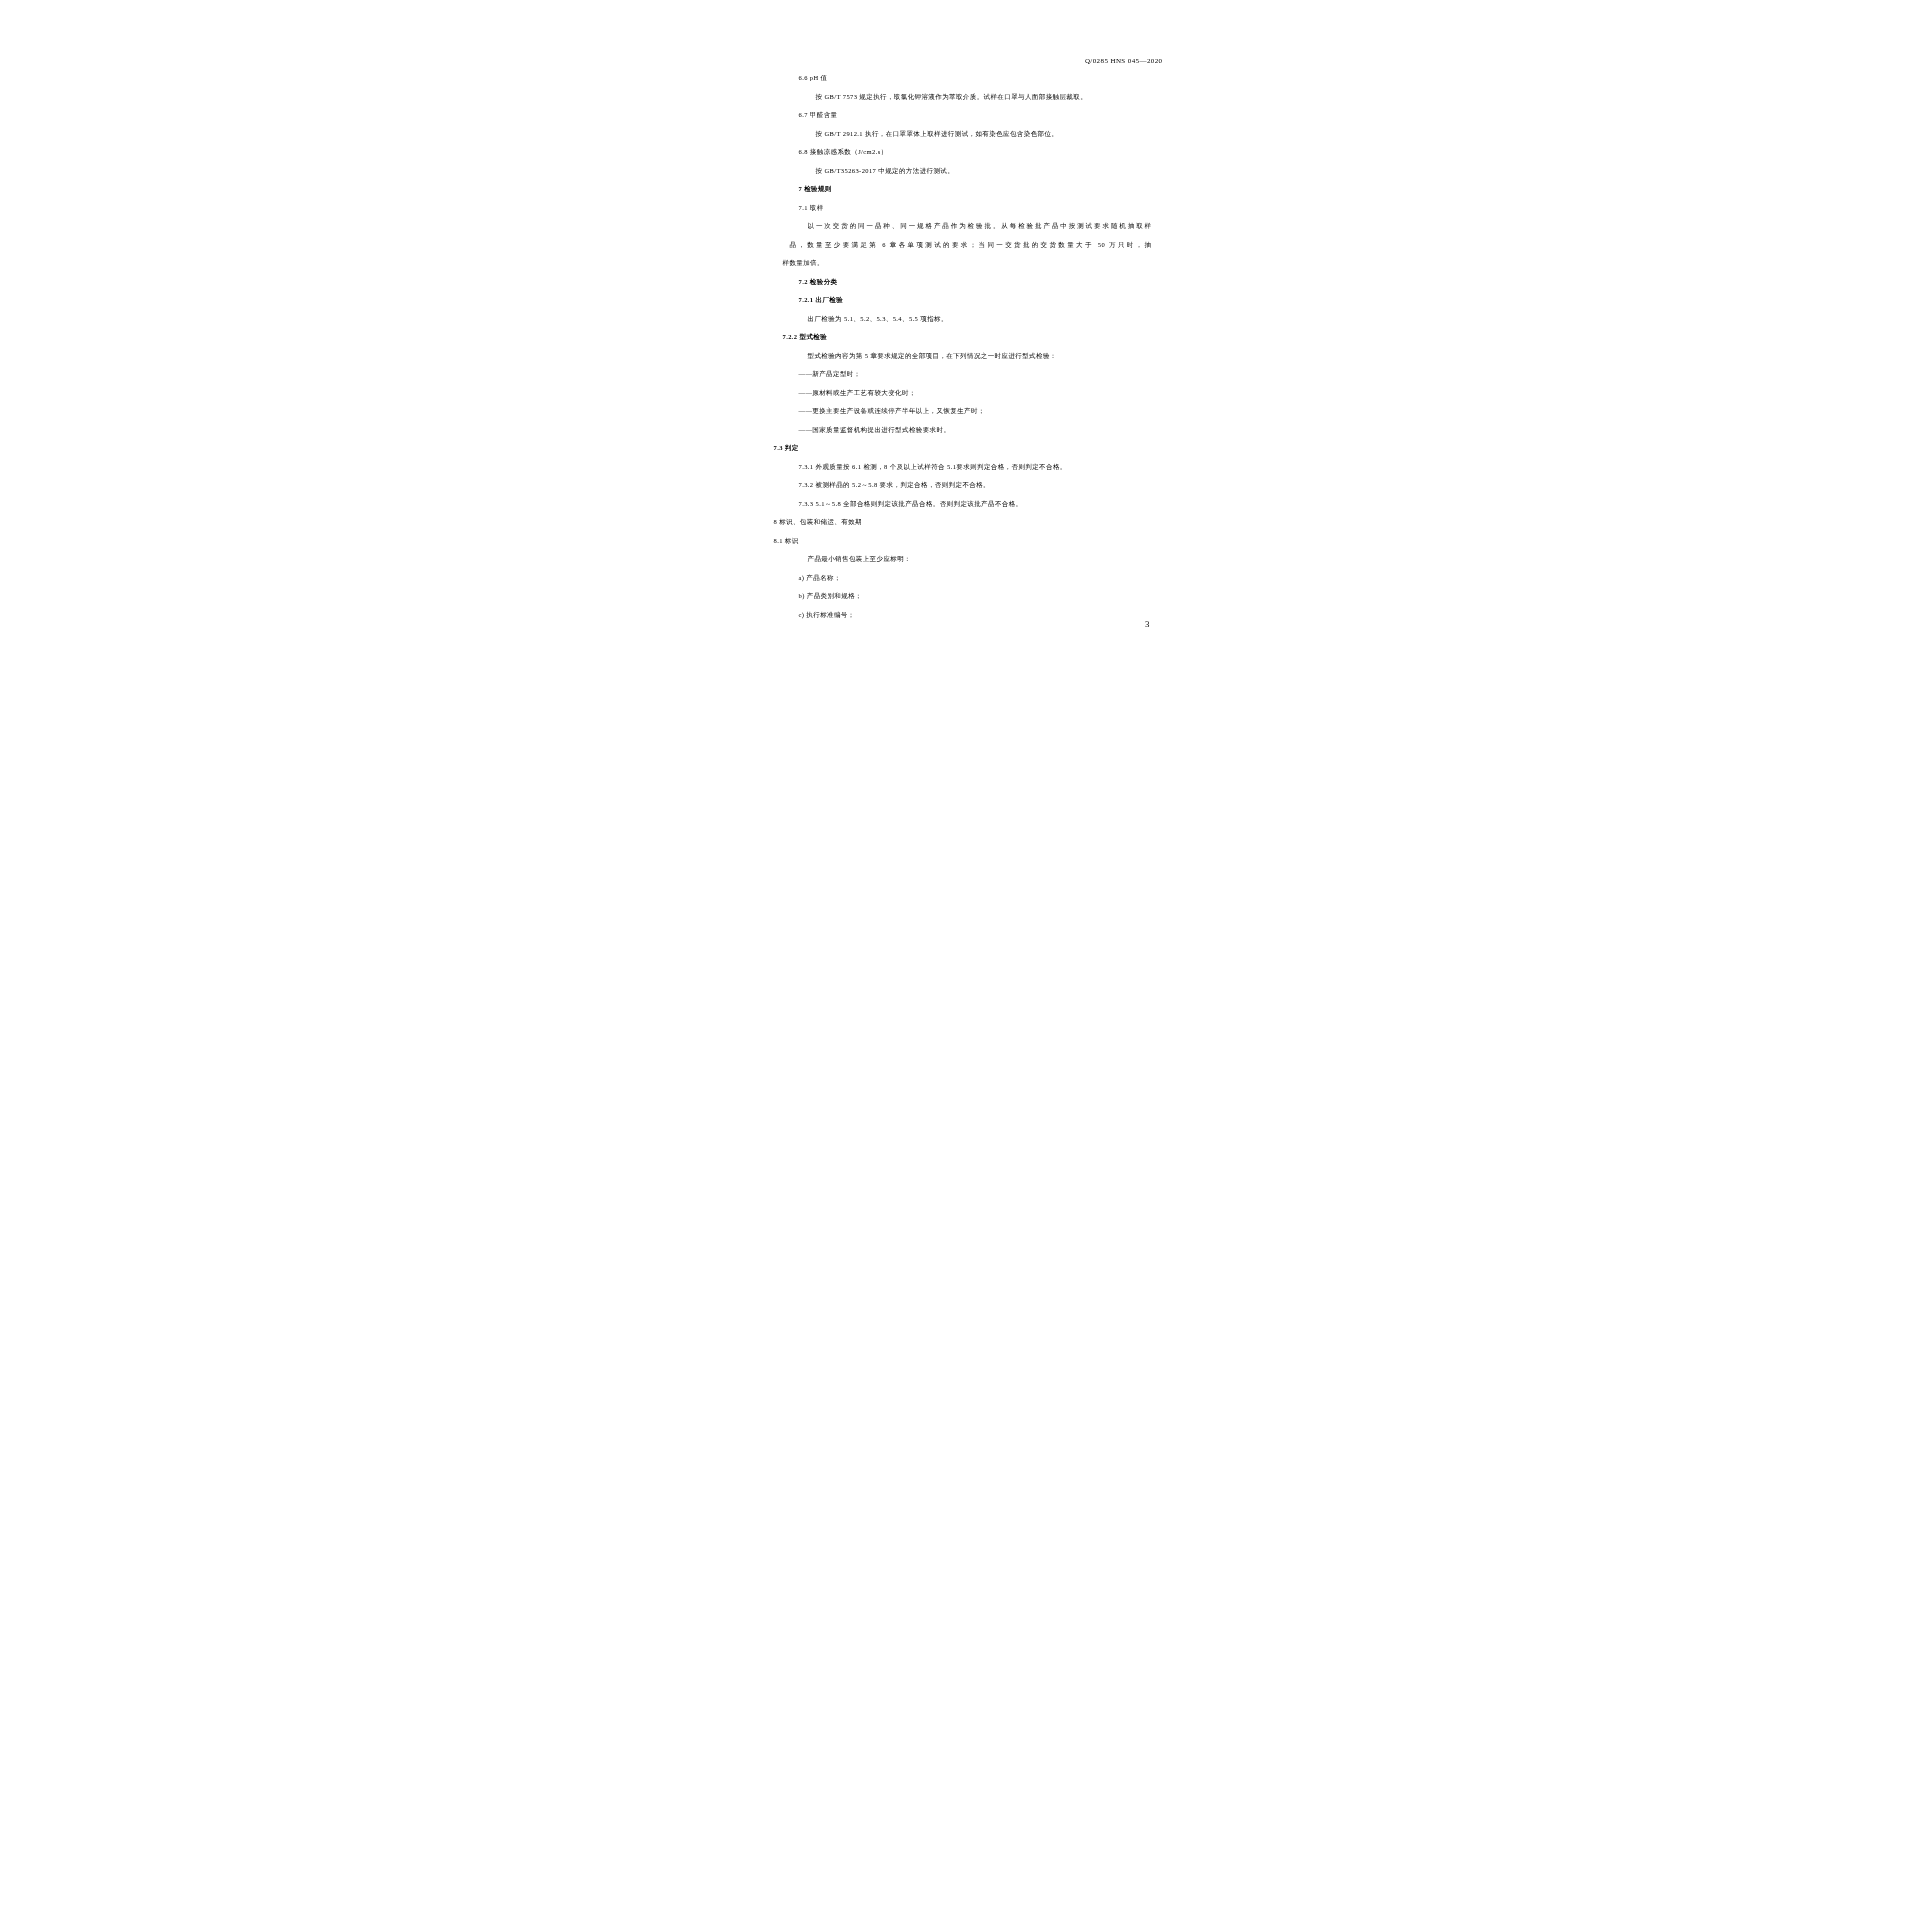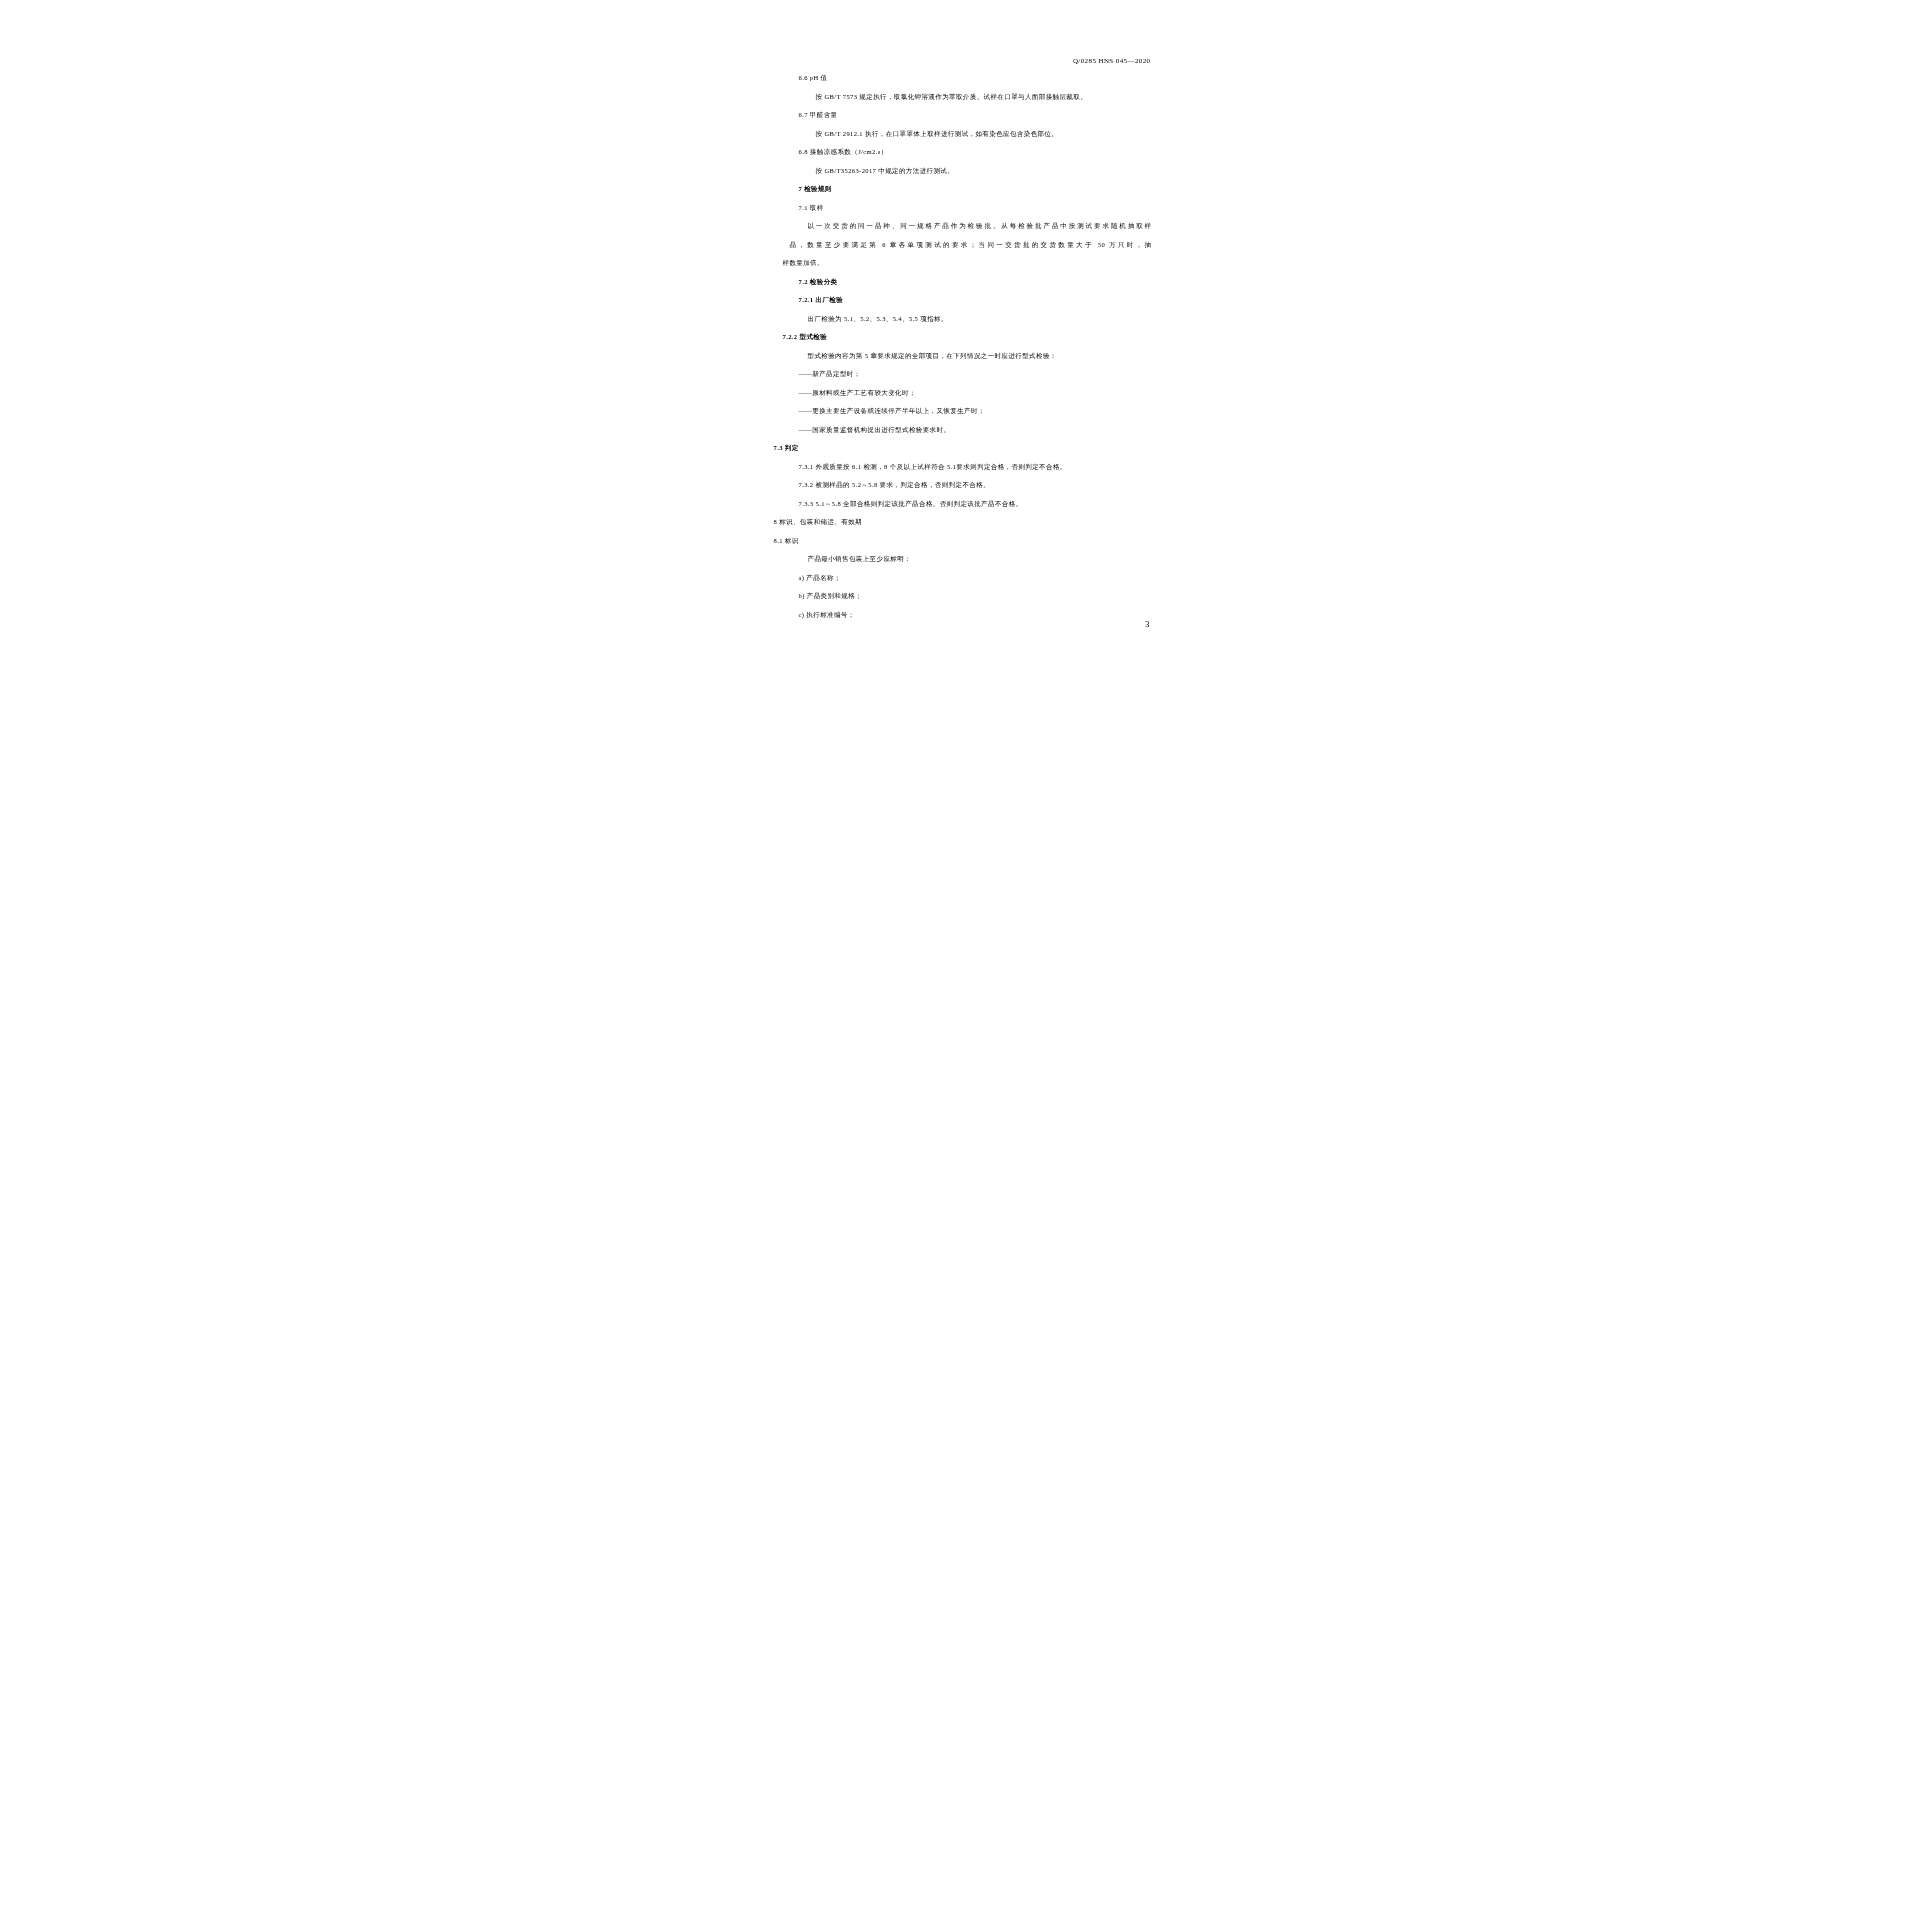--- a/index.html
+++ b/index.html
@@ -13,21 +13,21 @@
     height: 676px;
     margin: 0 auto;
     background: #ffffff;
     color: #000000;
     font-family: "Liberation Serif", "DejaVu Serif", serif;
     overflow: hidden;
   }
   .header-code {
     position: absolute;
     top: 57px;
-    right: 44px;
+    right: 32px;
     font-size: 7px;
     letter-spacing: 0.4px;
     white-space: pre;
   }
   .doc-lines {
     position: absolute;
     top: 69px;
     left: 0;
     width: 100%;
   }

